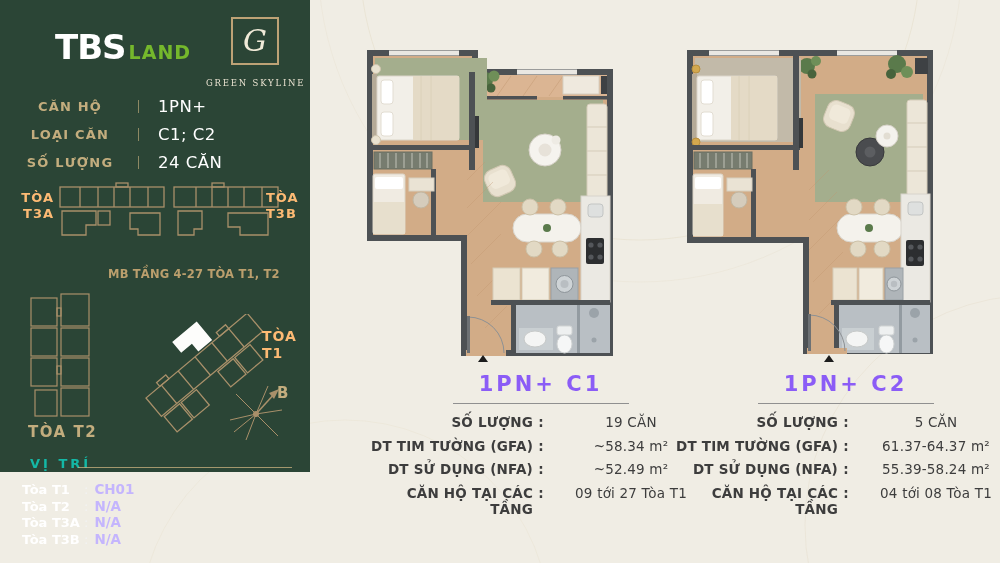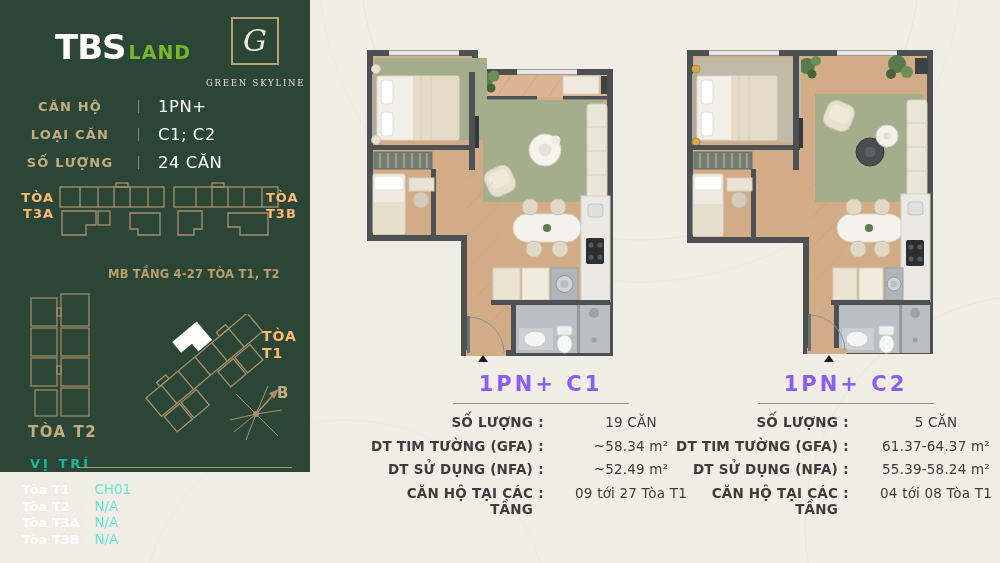--- a/index.html
+++ b/index.html
@@ -28,21 +28,21 @@
   .mb-notes { position:absolute; left:108px; top:267px; color:#bb9f6d; font-size:11.5px; font-weight:700; line-height:15px; letter-spacing:.2px; }
   .t2-label { position:absolute; left:28px; top:423px; color:#c3ad7e; font-size:15px; font-weight:700; letter-spacing:1.5px; }
   .compass-b { position:absolute; left:277px; top:384px; color:#c3ad7e; font-size:15px; font-weight:700; }
 
   .location-title { position:absolute; left:30px; top:456px; color:#14b8a6; font-size:13px; font-weight:600; letter-spacing:3px; }
   .location-line { position:absolute; left:78px; top:467px; width:214px; height:1px; background:rgba(194,171,124,.8); }
   .location-rows { position:absolute; left:22px; top:481px; width:274px; }
   .loc-row { display:flex; align-items:flex-end; line-height:15.5px; }
   .loc-label { width:62px; color:#ffffff; font-size:13px; font-weight:700; }
   .loc-colon::before { content:":"; color:#f2f2f2; font-size:13px; margin:0 6px 0 0; }
-  .loc-value { color:#5eead4; font-size:13.5px; font-weight:400; }
+  .loc-value { color:#c4b5fd; font-size:13.5px; font-weight:700; }
 
   
   .plan-svg { position:absolute; top:50px; width:246px; height:312px; }
   .plan-c1 { left:367px; }
   .plan-c2 { left:687px; }
 
   .spec { position:absolute; top:372px; width:345px; }
   .spec-c1 { left:368px; }
   .spec-c2 { left:673px; }
   .unit-title { text-align:center; font-size:21px; letter-spacing:3px; color:#8b5cf6; font-weight:700; }

